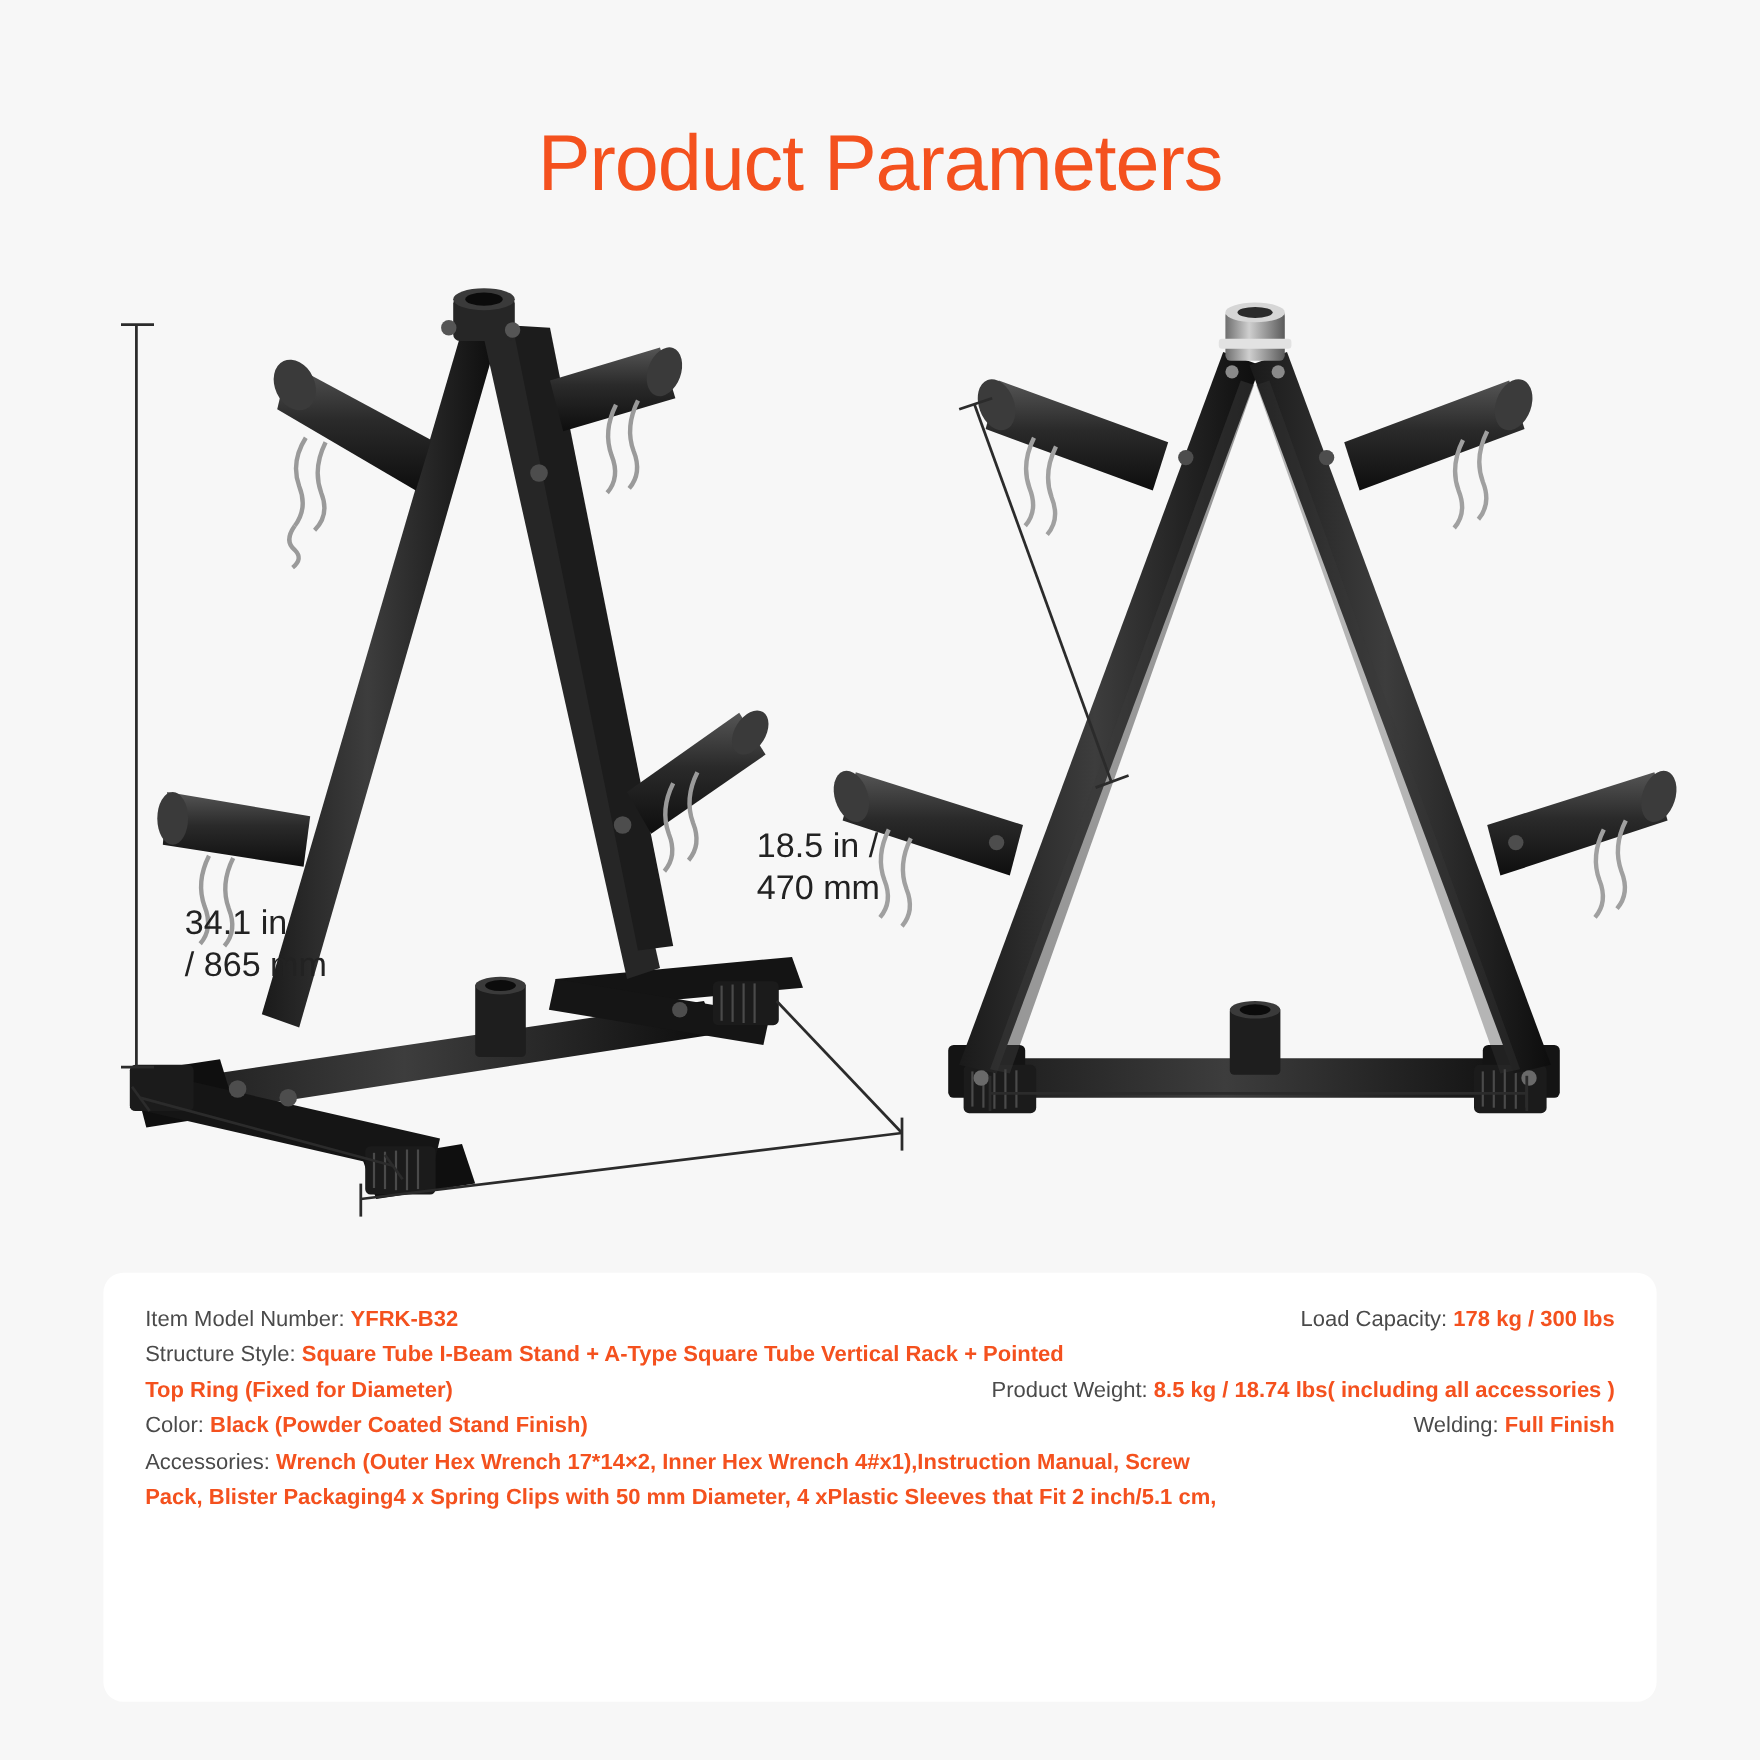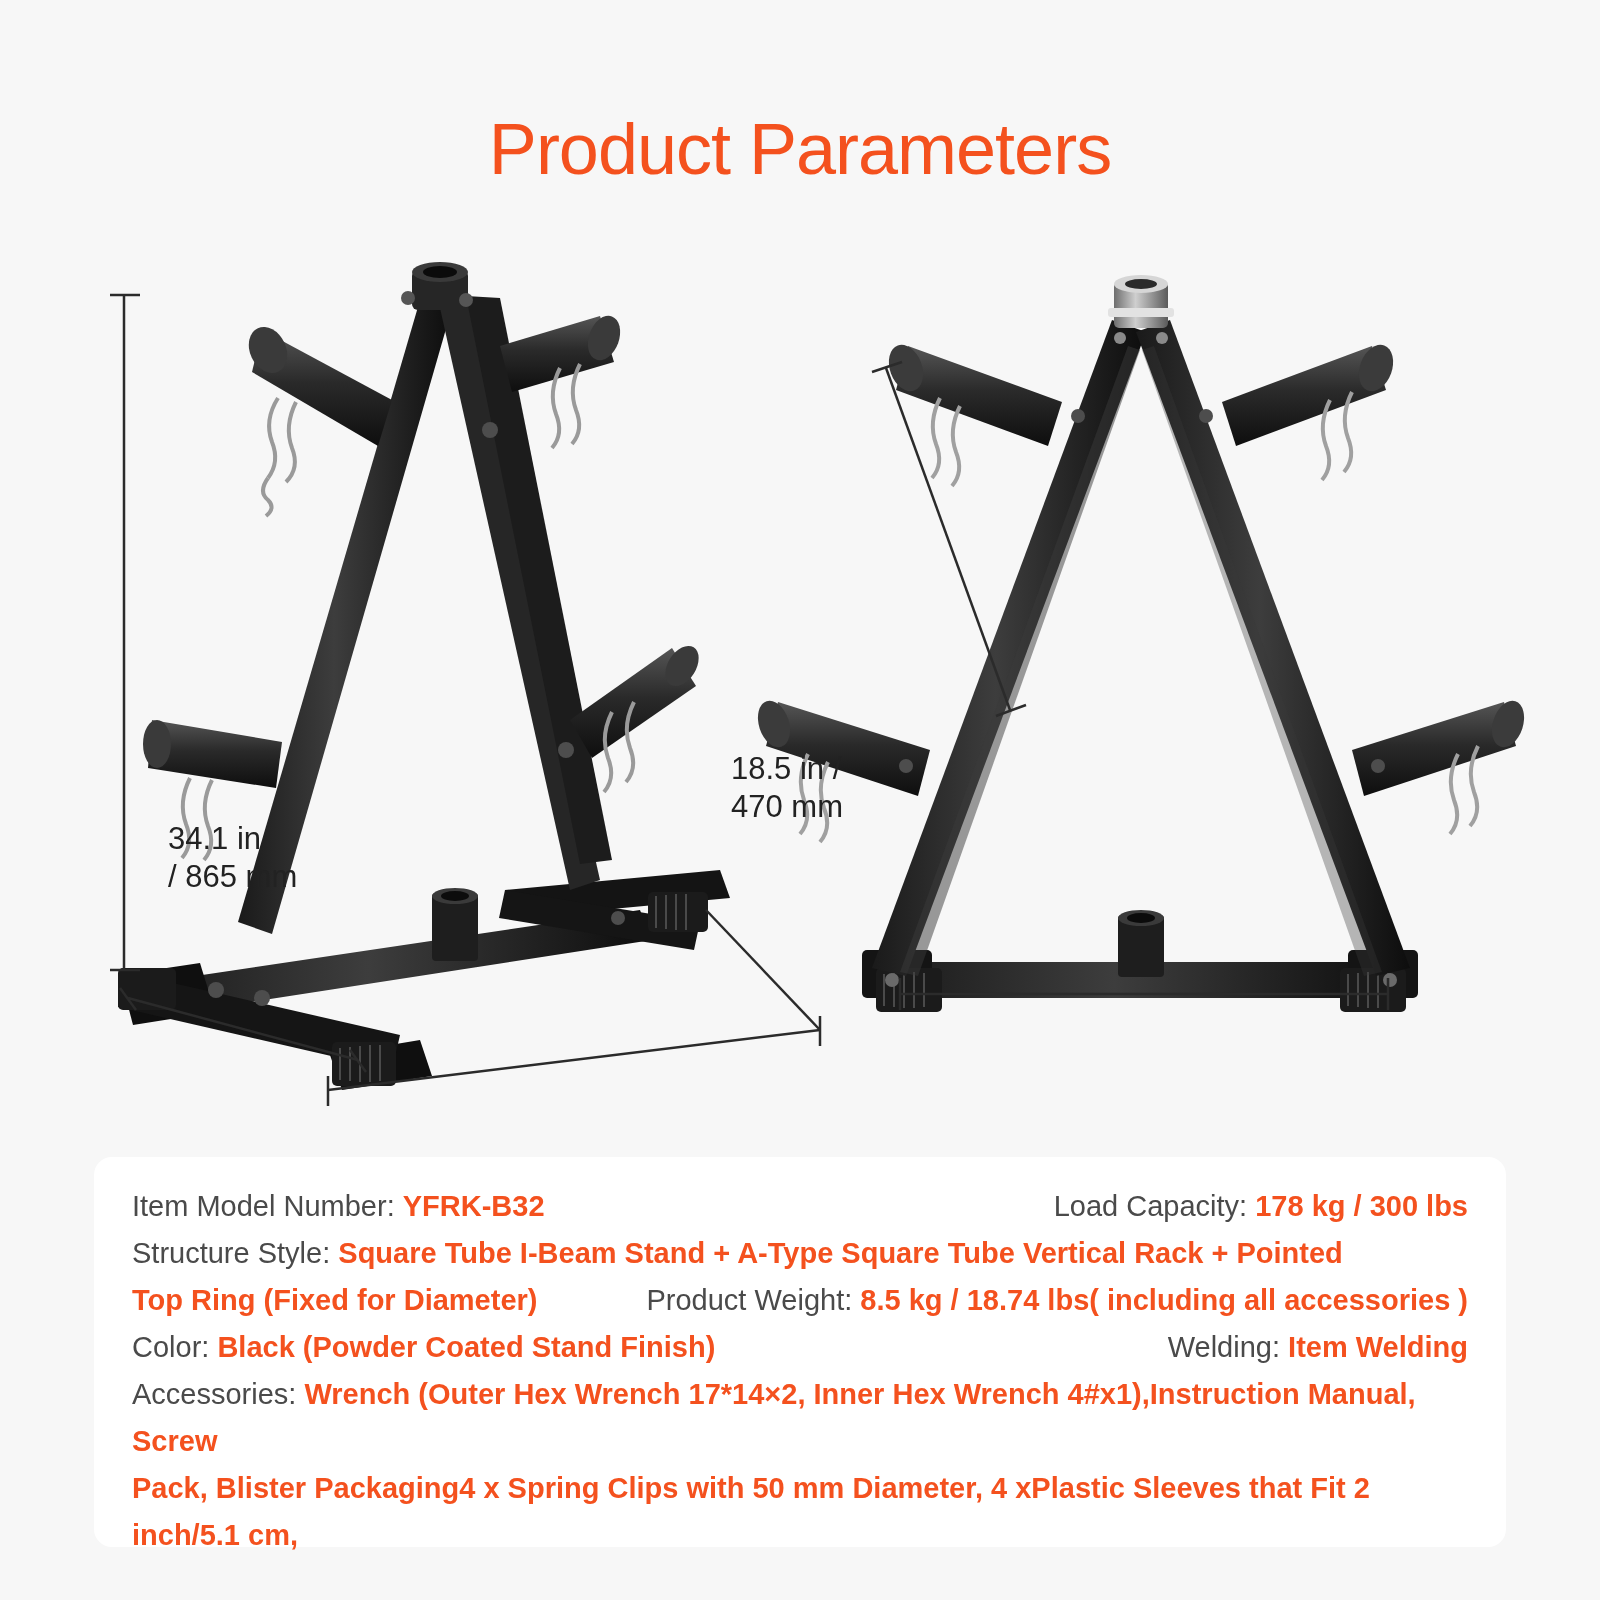--- a/index.html
+++ b/index.html
@@ -46,37 +46,37 @@
   .dim-label {
     position: absolute;
     color: #222;
     font-size: 31px;
     line-height: 1.22;
     white-space: pre-line;
   }
   #dim-left-height  { left: 168px; top: 570px; }
   #dim-left-depth   { left: 148px; top: 1018px; }
   #dim-left-width   { left: 492px; top: 1048px; }
-  #dim-right-height { left: 688px; top: 500px; margin-left: 43px; }
+  #dim-right-height { left: 688px; top: 500px; }
   #dim-right-width  { left: 1018px; top: 1000px; }
 
   
   .spec-card {
     position: absolute;
     left: 94px;
     top: 1157px;
     width: 1412px;
     height: 390px;
     background: #ffffff;
     border-radius: 18px;
     box-sizing: border-box;
     padding: 26px 38px 20px 38px;
   }
   .spec-text {
-    font-size: 29px;
+    font-size: 20px;
     line-height: 1.62;
     color: #4a4a4a;
   }
   .spec-text .val {
     color: #f4511e;
     font-weight: bold;
   }
   .spec-text .lbl { color: #4a4a4a; }
   .row-flex {
     display: flex;
@@ -362,21 +362,21 @@
         </div>
       </div>
 
       <div class="row-flex">
         <div>
           <span class="lbl">Color:</span>
           <span class="val">Black (Powder Coated Stand Finish)</span>
         </div>
         <div>
           <span class="lbl">Welding:</span>
-          <span class="val">Item Welding</span>
+          <span class="val">Full Finish</span>
         </div>
       </div>
 
       <div class="block">
         <span class="lbl">Accessories:</span>
         <span class="val">Wrench (Outer Hex Wrench 17*14×2, Inner Hex Wrench 4#x1),Instruction Manual, Screw</span>
       </div>
       <div class="block">
         <span class="val">Pack, Blister Packaging4 x Spring Clips with 50 mm Diameter, 4 xPlastic Sleeves that Fit 2 inch/5.1 cm,</span>
       </div>

